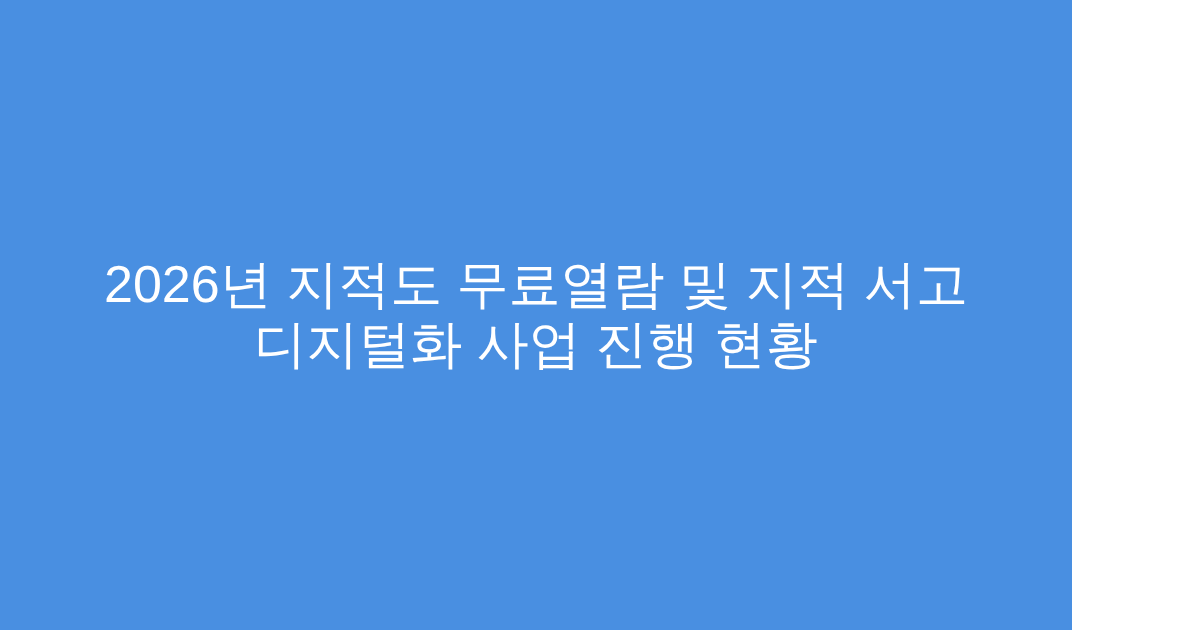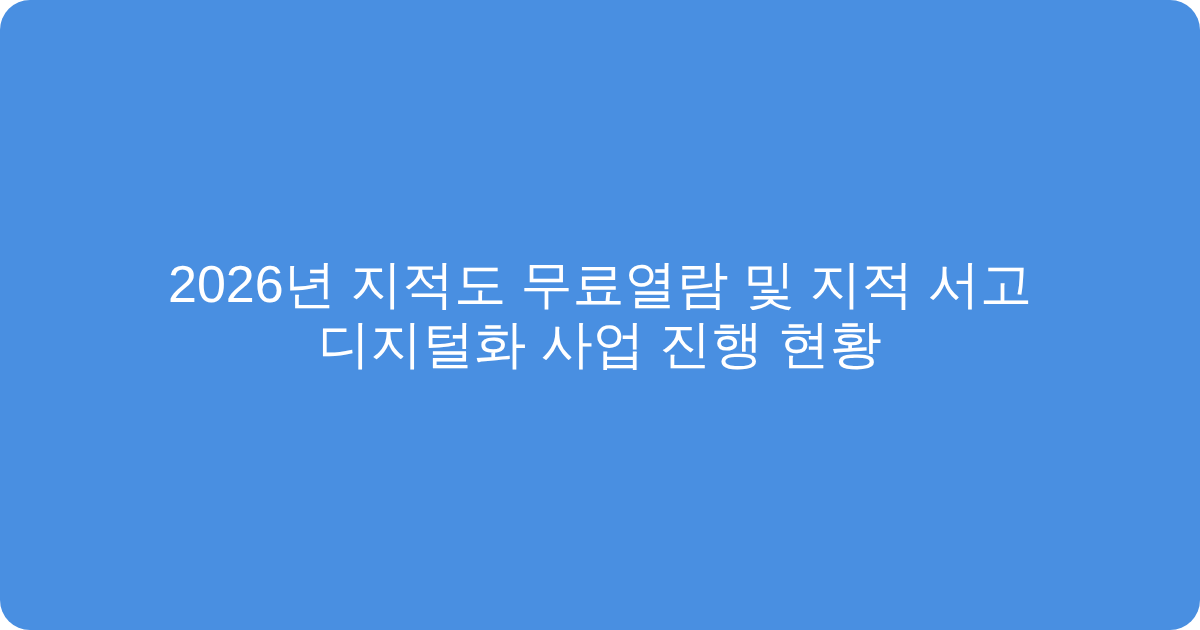--- a/index.html
+++ b/index.html
@@ -9,28 +9,27 @@
   }
   body {
     width: 1200px;
     height: 630px;
     overflow: hidden;
     font-family: "Liberation Sans", "DejaVu Sans", sans-serif;
   }
 
   #og-card {
     position: relative;
-    width: 1200px;
+    width: 1072px;
     height: 630px;
     background-color: #498fe1;
     display: flex;
     align-items: center;
     justify-content: center;
     box-sizing: border-box;
-    border-radius: 30px;
   }
 
   #title-block {
     width: 1040px;
     text-align: center;
   }
 
   #card-title {
     margin: 0;
     padding: 0;

